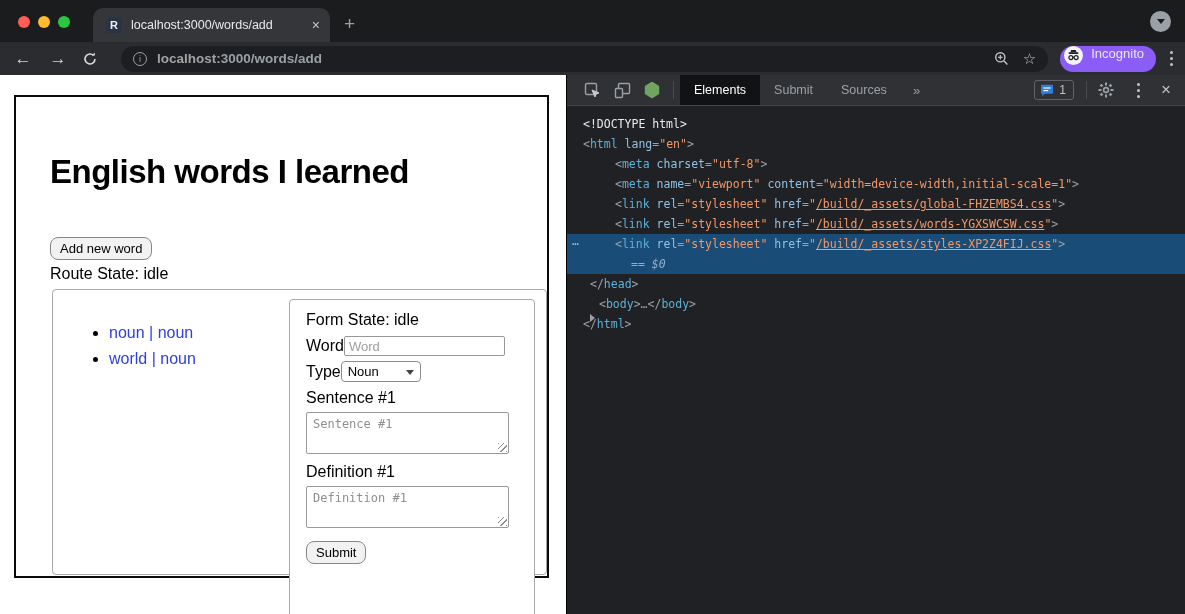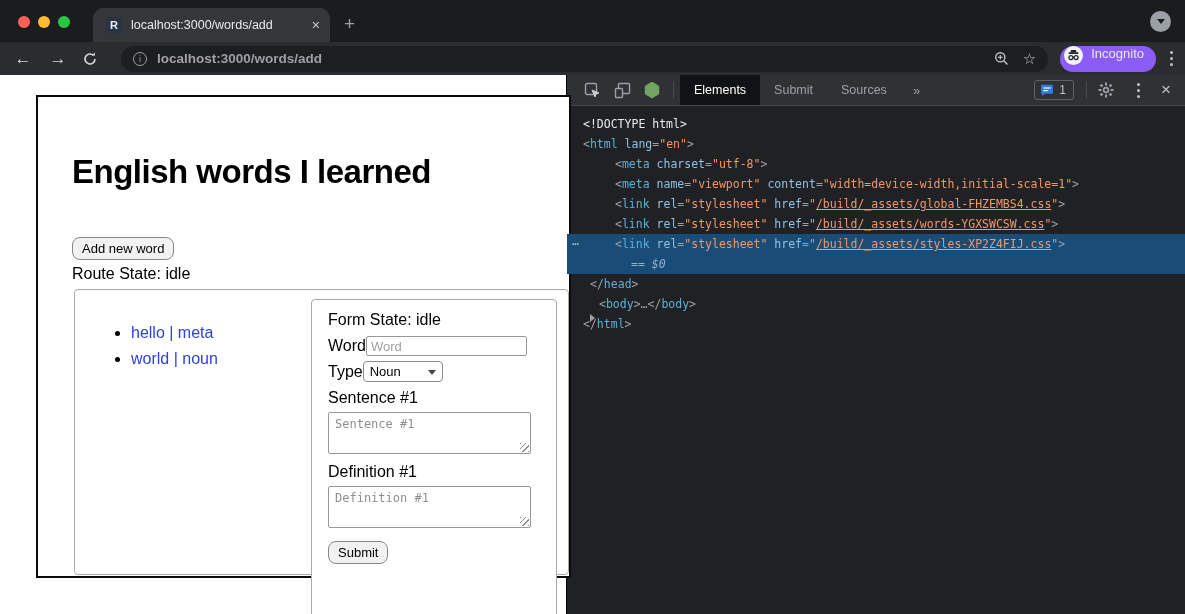--- a/index.html
+++ b/index.html
@@ -35,21 +35,21 @@
   .incog-label { color:#e8eaed; font-size:13px; margin-left:8px; }
   .kebab { display:flex; flex-direction:column; align-items:center; margin-left:4px; }
   .kebab i { width:3px; height:3px; border-radius:50%; background:#c0c3c7; display:block; margin:1.5px 0; }
 
   
   .content { flex:1; display:flex; }
   .page { width:566px; background:#ffffff; position:relative; }
   .devtools { width:619px; background:#202124; border-left:1px solid #000; display:flex; flex-direction:column; }
 
   
-  .blackbox { position:absolute; left:14px; top:20px; width:535px; height:483px; border:2px solid #0a0a0a; background:#fff;margin-left:22px; }
+  .blackbox { position:absolute; left:14px; top:20px; width:535px; height:483px; border:2px solid #0a0a0a; background:#fff; }
   .h1 { position:absolute; left:34px; top:56px; font-size:33px; font-weight:bold; color:#000; letter-spacing:-0.5px; }
   .btn { font-family:"Liberation Sans",sans-serif; font-size:13px; color:#000; background:#f2f2f2; border:1px solid #878787; border-radius:8px; padding:3px 9px; }
   .add-btn { position:absolute; left:34px; top:140px; }
   .route-state { position:absolute; left:34px; top:168px; font-size:16px; color:#000; }
   .panel { position:absolute; border:1px solid #a9a9a9; border-radius:4px; background:#fff; }
   .outer-panel { left:36px; top:192px; width:495px; height:286px; }
   .words-ul { list-style:disc; margin:30px 0 0 56px; }
   .words-ul li { font-size:16px; line-height:26px; color:#000; }
   .words-ul a { color:#2d41de; text-decoration:none; }
   .form-panel { left:273px; top:202px; width:246px; height:325px; padding:11px 16px; }
@@ -159,21 +159,21 @@
 
   <div class="content">
 
     <div class="page">
       <div class="blackbox">
         <div class="h1">English words I learned</div>
         <button class="btn add-btn">Add new word</button>
         <div class="route-state">Route State: idle</div>
         <div class="panel outer-panel">
           <ul class="words-ul">
-              <li><a href="#">hello | meta</a></li>
+              <li><a href="#">noun | noun</a></li>
               <li><a href="#">world | noun</a></li>
             </ul>
         </div>
         <div class="panel form-panel">
           <div class="form-state">Form State: idle</div>
           <div class="frow">
             <span class="flabel">Word</span>
             <input class="tinput" placeholder="Word" style="">
           </div>
           <div class="frow">

